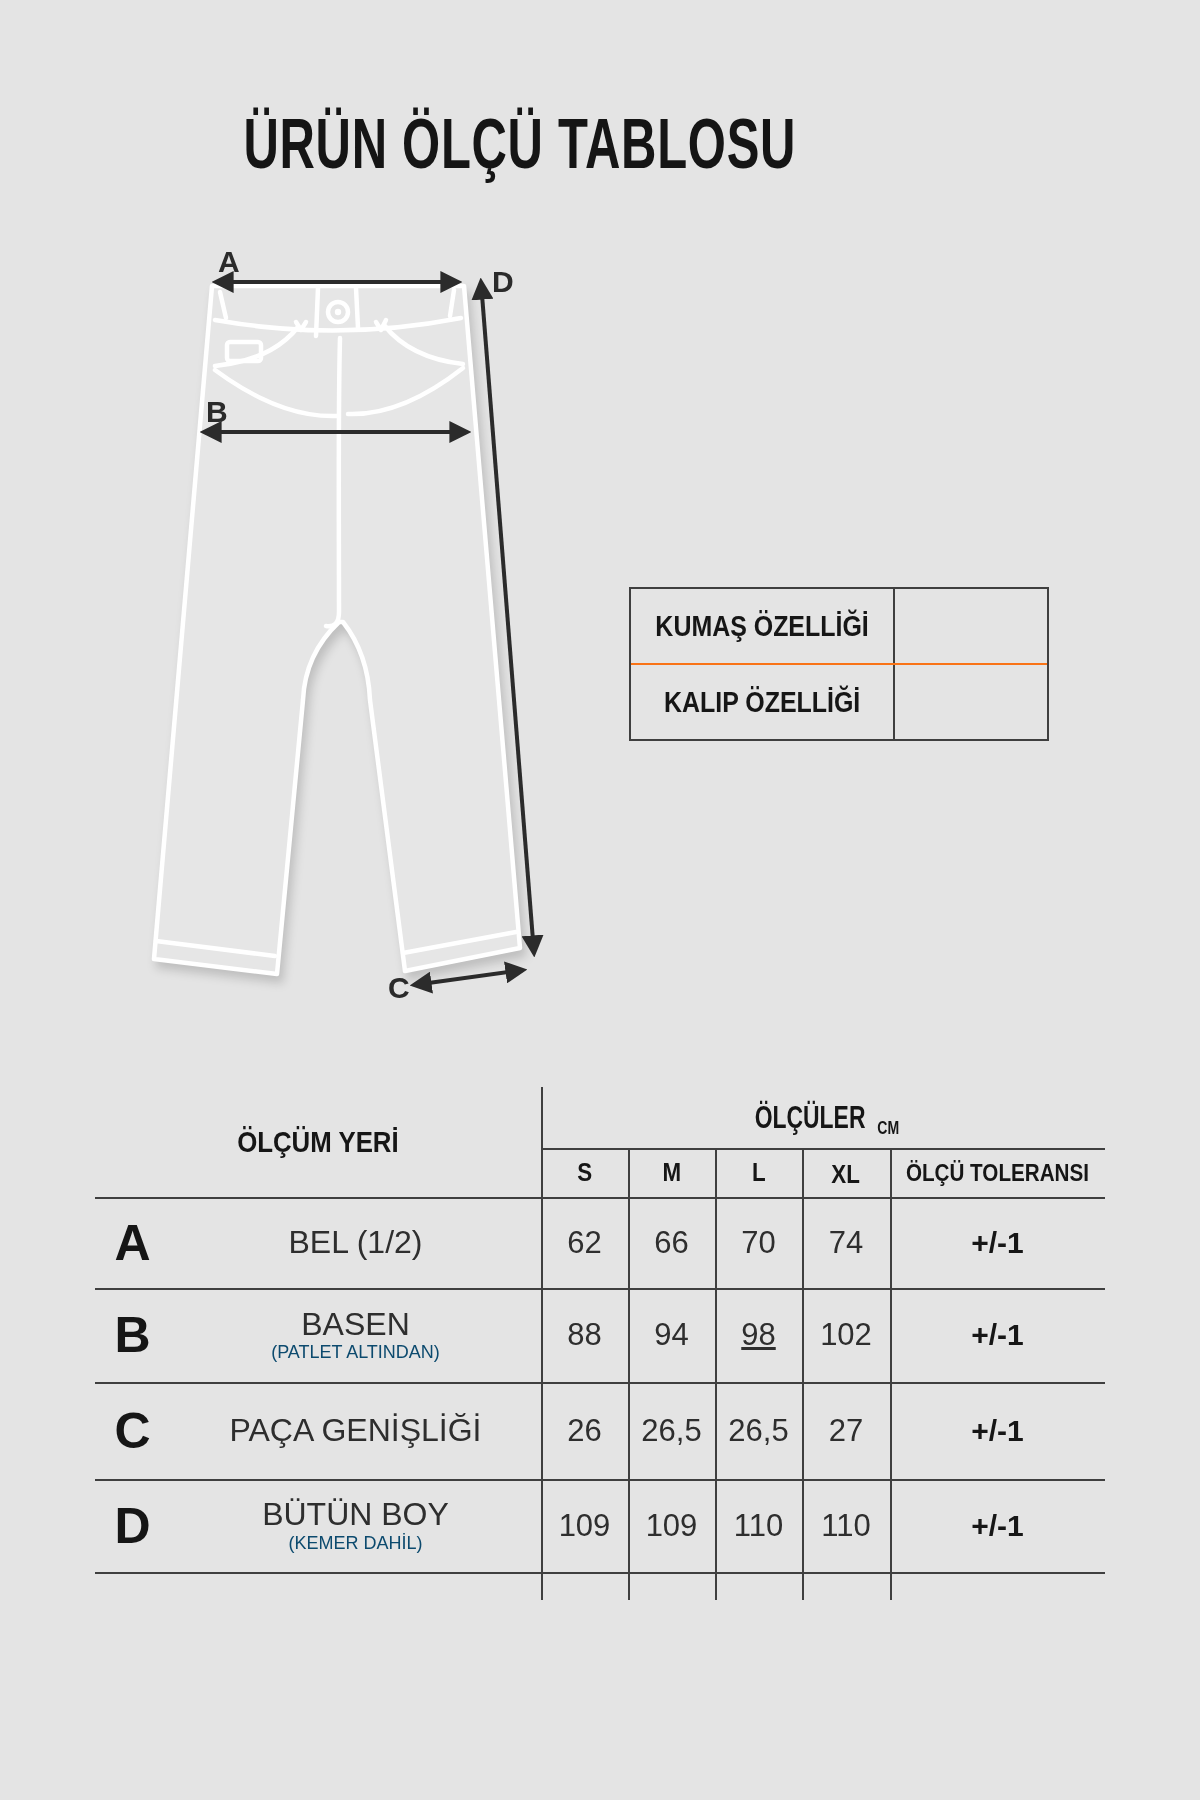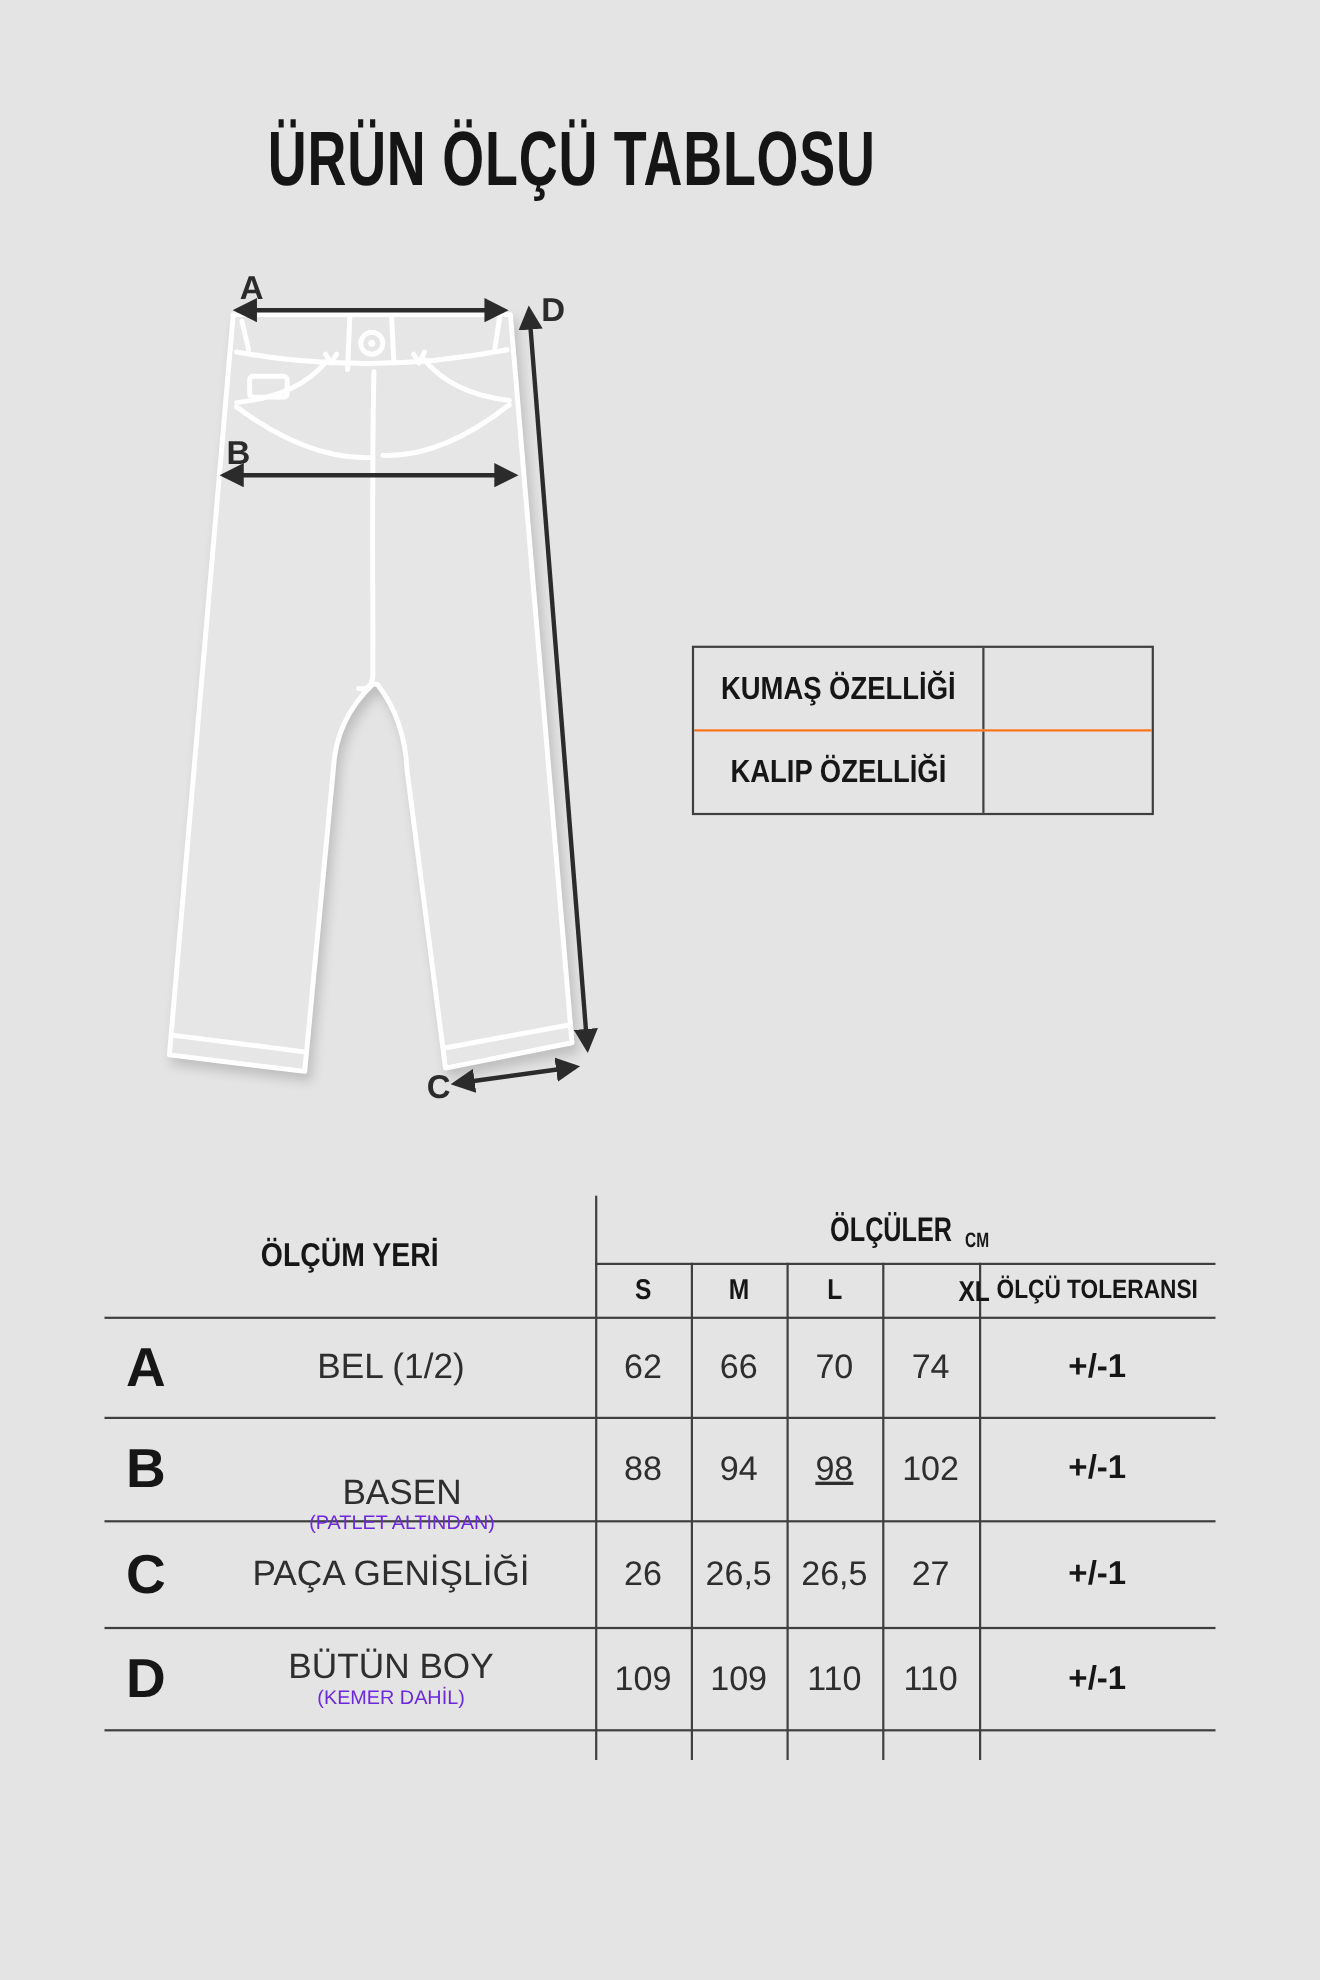--- a/index.html
+++ b/index.html
@@ -37,21 +37,21 @@
   .cell{position:absolute;display:flex;align-items:center;justify-content:center;flex-direction:column;text-align:center;}
   .hd span{display:inline-block;font-weight:700;color:#161616;transform:scaleX(0.86);white-space:nowrap;}
   .hd-measure span{font-size:30px;}
   .hd-sizes span{font-size:31px;}
   .hd-sizes .unit{font-size:19px;position:relative;top:6px;margin-left:1px;}
   .hd-size span{font-size:26px;}
   .hd-tol span{font-size:24px;}
   .row-letter{font-size:50px;font-weight:700;color:#161616;}
   .row-name{font-size:32px;font-weight:400;color:#2e2e2e;line-height:1.05;}
   .row-name .nm{display:block;white-space:nowrap;}
-  .row-name .nt{display:block;font-size:18px;color:#6d28d9;margin-top:2px;white-space:nowrap;}
+  .row-name .nt{display:block;font-size:18px;color:#0c4a6e;margin-top:2px;white-space:nowrap;}
   .row-val{font-size:31px;font-weight:400;color:#2e2e2e;}
   .row-tol span{display:inline-block;font-size:30px;font-weight:700;color:#161616;}
 </style>
 </head>
 <body>
 
 <div class="page">
 
   <div class="title">
     <span>ÜRÜN ÖLÇÜ TABLOSU</span>
@@ -146,41 +146,41 @@
     </div>
     <div class="cell hd hd-size" style="left:446px;top:61px;width:87px;height:49px;">
       <span>S</span>
     </div>
     <div class="cell hd hd-size" style="left:533px;top:61px;width:87px;height:49px;">
       <span>M</span>
     </div>
     <div class="cell hd hd-size" style="left:620px;top:61px;width:87px;height:49px;">
       <span>L</span>
     </div>
-    <div class="cell hd hd-size" style="left:707px;top:61px;width:88px;height:53px;margin-left:40px;">
+    <div class="cell hd hd-size" style="left:707px;top:61px;width:88px;height:53px;">
       <span>XL</span>
     </div>
     <div class="cell hd hd-tol" style="left:795px;top:61px;width:215px;height:49px;">
       <span>ÖLÇÜ TOLERANSI</span>
     </div>
 
     <div class="cell row-letter" style="left:0;top:110px;width:75px;height:91px;">A</div>
     <div class="cell row-name" style="left:75px;top:110px;width:371px;height:91px;justify-content:center;">
       <span class="nm">BEL (1/2)</span>
     </div>
     <div class="cell row-val" style="left:446px;top:110px;width:87px;height:91px;">62</div>
     <div class="cell row-val" style="left:533px;top:110px;width:87px;height:91px;">66</div>
     <div class="cell row-val" style="left:620px;top:110px;width:87px;height:91px;">70</div>
     <div class="cell row-val" style="left:707px;top:110px;width:88px;height:91px;">74</div>
     <div class="cell row-tol" style="left:795px;top:110px;width:215px;height:91px;">
       <span>+/-1</span>
     </div>
 
     <div class="cell row-letter" style="left:0;top:201px;width:75px;height:94px;">B</div>
-    <div class="cell row-name" style="left:85px;top:201px;width:371px;height:94px;margin-top:32px;">
+    <div class="cell row-name" style="left:75px;top:201px;width:371px;height:94px;">
       <span class="nm">BASEN</span>
       <span class="nt">(PATLET ALTINDAN)</span>
     </div>
     <div class="cell row-val" style="left:446px;top:201px;width:87px;height:94px;">88</div>
     <div class="cell row-val" style="left:533px;top:201px;width:87px;height:94px;">94</div>
     <div class="cell row-val" style="left:620px;top:201px;width:87px;height:94px;text-decoration:underline;">98</div>
     <div class="cell row-val" style="left:707px;top:201px;width:88px;height:94px;">102</div>
     <div class="cell row-tol" style="left:795px;top:201px;width:215px;height:94px;">
       <span>+/-1</span>
     </div>

